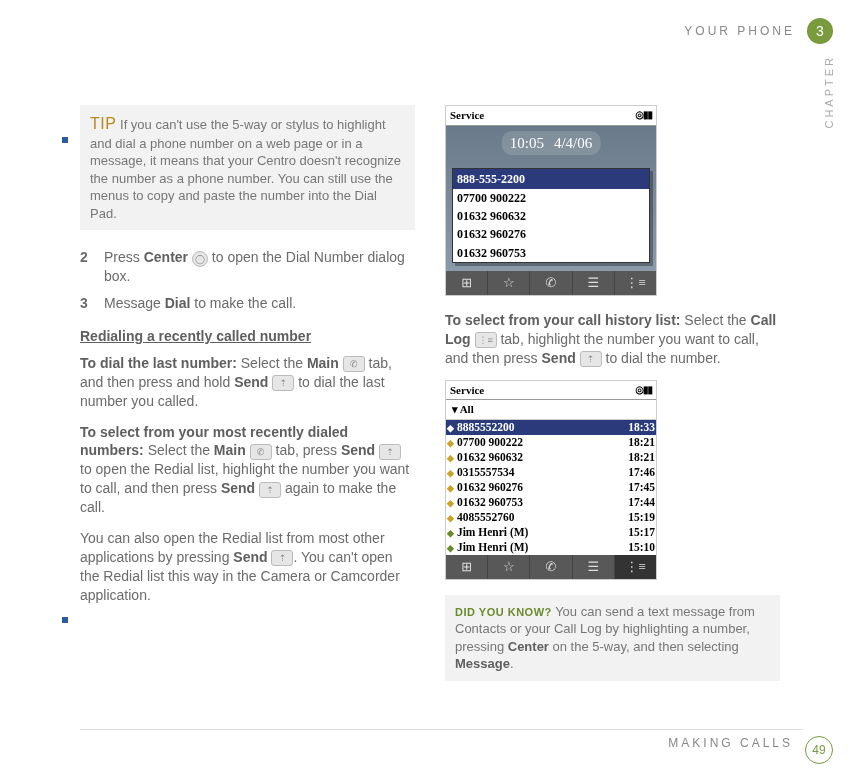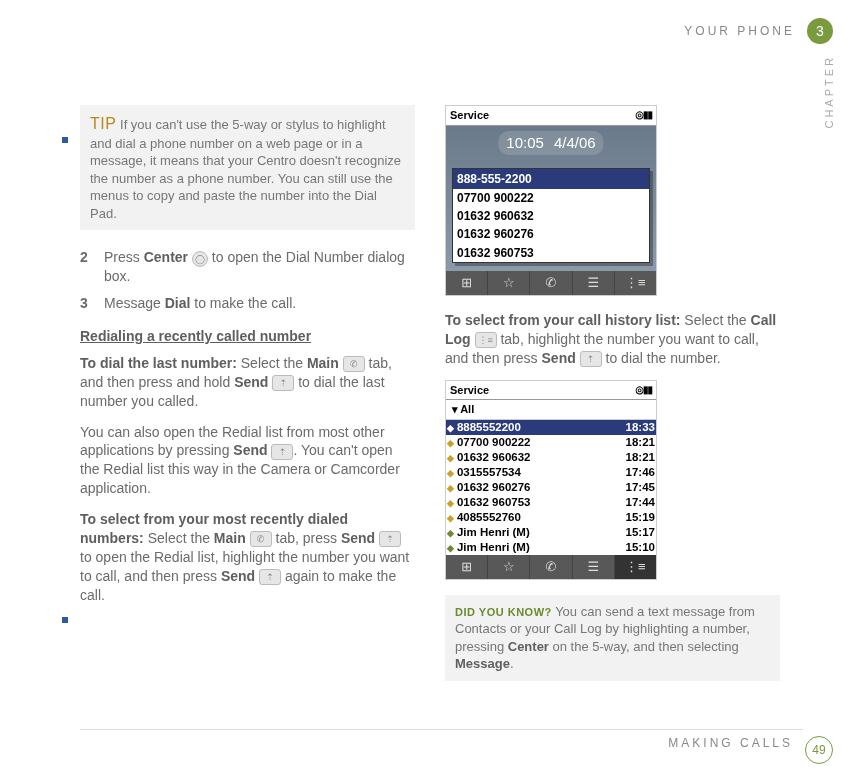--- a/index.html
+++ b/index.html
@@ -113,21 +113,21 @@
     color: #888;
   }
   .inline-icon.round {
     width: 14px;
     border-radius: 50%;
   }
   .screenshot {
     width: 210px;
     border: 1px solid #ccc;
     background: #fff;
-    font-family: Liberation Sans, sans-serif;
+    font-family: Liberation Serif, serif;
     font-size: 11px;
     color: #000;
     margin-bottom: 15px;
   }
   .ss-header {
     display: flex;
     justify-content: space-between;
     padding: 2px 4px;
     font-weight: bold;
     background: #fff;
@@ -291,29 +291,29 @@
 
     <div class="subhead">Redialing a recently called number</div>
 
     <div class="para">
       <b>To dial the last number:</b><span> Select the </span><b>Main</b>
       <span class="inline-icon">✆</span><span> tab, and then press and hold </span><b>Send</b>
       <span class="inline-icon">⇡</span><span> to dial the last number you called.</span>
     </div>
 
     <div class="para">
-      <span>You can also open the Redial list from most other applications by pressing </span><b>Send</b>
-      <span class="inline-icon">⇡</span><span>. You can't open the Redial list this way in the Camera or Camcorder application.</span>
-    </div>
-
-    <div class="para">
       <b>To select from your most recently dialed numbers:</b><span> Select the </span><b>Main</b>
       <span class="inline-icon">✆</span><span> tab, press </span><b>Send</b>
       <span class="inline-icon">⇡</span><span> to open the Redial list, highlight the number you want to call, and then press </span><b>Send</b>
       <span class="inline-icon">⇡</span><span> again to make the call.</span>
+    </div>
+
+    <div class="para">
+      <span>You can also open the Redial list from most other applications by pressing </span><b>Send</b>
+      <span class="inline-icon">⇡</span><span>. You can't open the Redial list this way in the Camera or Camcorder application.</span>
     </div>
 
   </div>
 
   <div class="col">
 
     <div class="screenshot">
       <div class="ss-header">
         <span>Service</span>
         <span class="ss-sig">◎▮▮</span>

